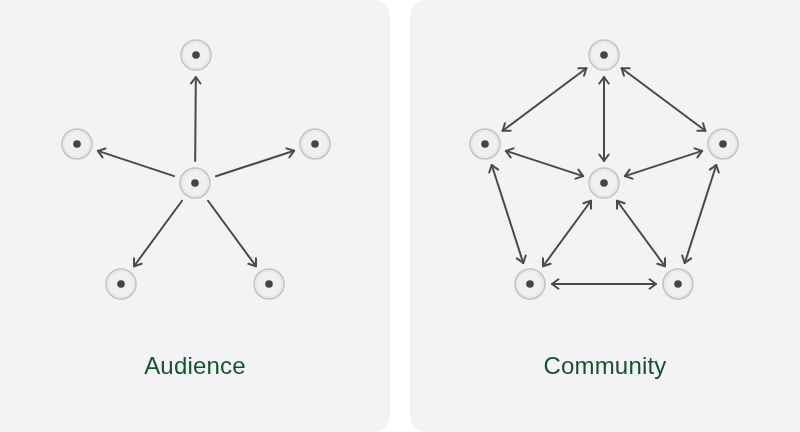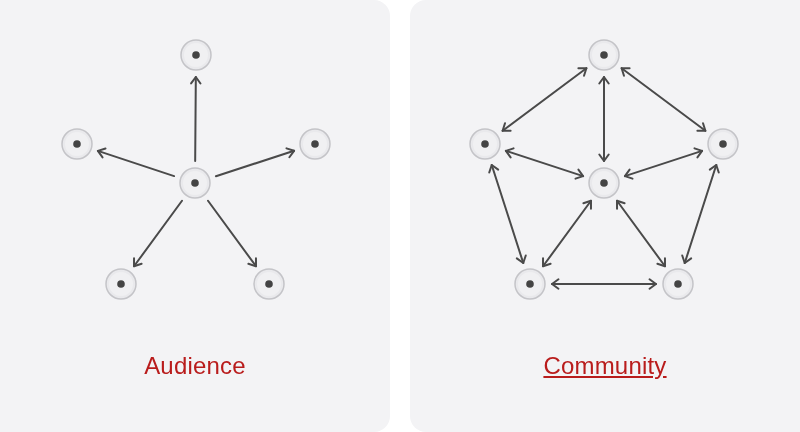--- a/index.html
+++ b/index.html
@@ -1,21 +1,21 @@
 <!DOCTYPE html>
 <html><head>
 <meta charset="utf-8">
 <style>
   html, body { margin:0; padding:0; background:#ffffff; }
   body { width:800px; height:432px; position:relative; overflow:hidden; font-family:"Liberation Sans", sans-serif; }
   .panel { position:absolute; top:0; width:390px; height:432px; background:#f3f3f5; border-radius:16px; }
   #panel-left { left:0; border-top-left-radius:0; border-bottom-left-radius:0; }
   #panel-right { left:410px; width:390px; border-top-right-radius:0; border-bottom-right-radius:0; }
   svg.diagram { position:absolute; left:0; top:0; width:800px; height:432px; }
-  .label { position:absolute; top:352px; width:390px; text-align:center; font-size:24px; color:#b91c1c; font-weight:normal; letter-spacing:0.2px; }
+  .label { position:absolute; top:352px; width:390px; text-align:center; font-size:24px; color:#14532d; font-weight:normal; letter-spacing:0.2px; }
 </style>
 </head>
 <body>
 
 <div class="panel" id="panel-left"></div>
 <div class="panel" id="panel-right"></div>
 
 <svg class="diagram" id="diagram" xmlns="http://www.w3.org/2000/svg">
     <g>
       <g>
@@ -147,13 +147,13 @@
       <circle cx="530" cy="284" r="3.8" fill="#444444"></circle>
     </g>
     <g>
       <circle cx="678" cy="284" r="15" fill="#e9e9ec" stroke="#c4c4c8" stroke-width="1.5"></circle>
       <circle cx="678" cy="284" r="12" fill="#f0f0f2" stroke="none"></circle>
       <circle cx="678" cy="284" r="3.8" fill="#444444"></circle>
     </g>
   </svg>
 
 <div class="label" style="left:0;">Audience</div>
-<div class="label" style="left:410px;text-decoration:underline;">Community</div>
+<div class="label" style="left:410px;">Community</div>
 
 </body></html>

